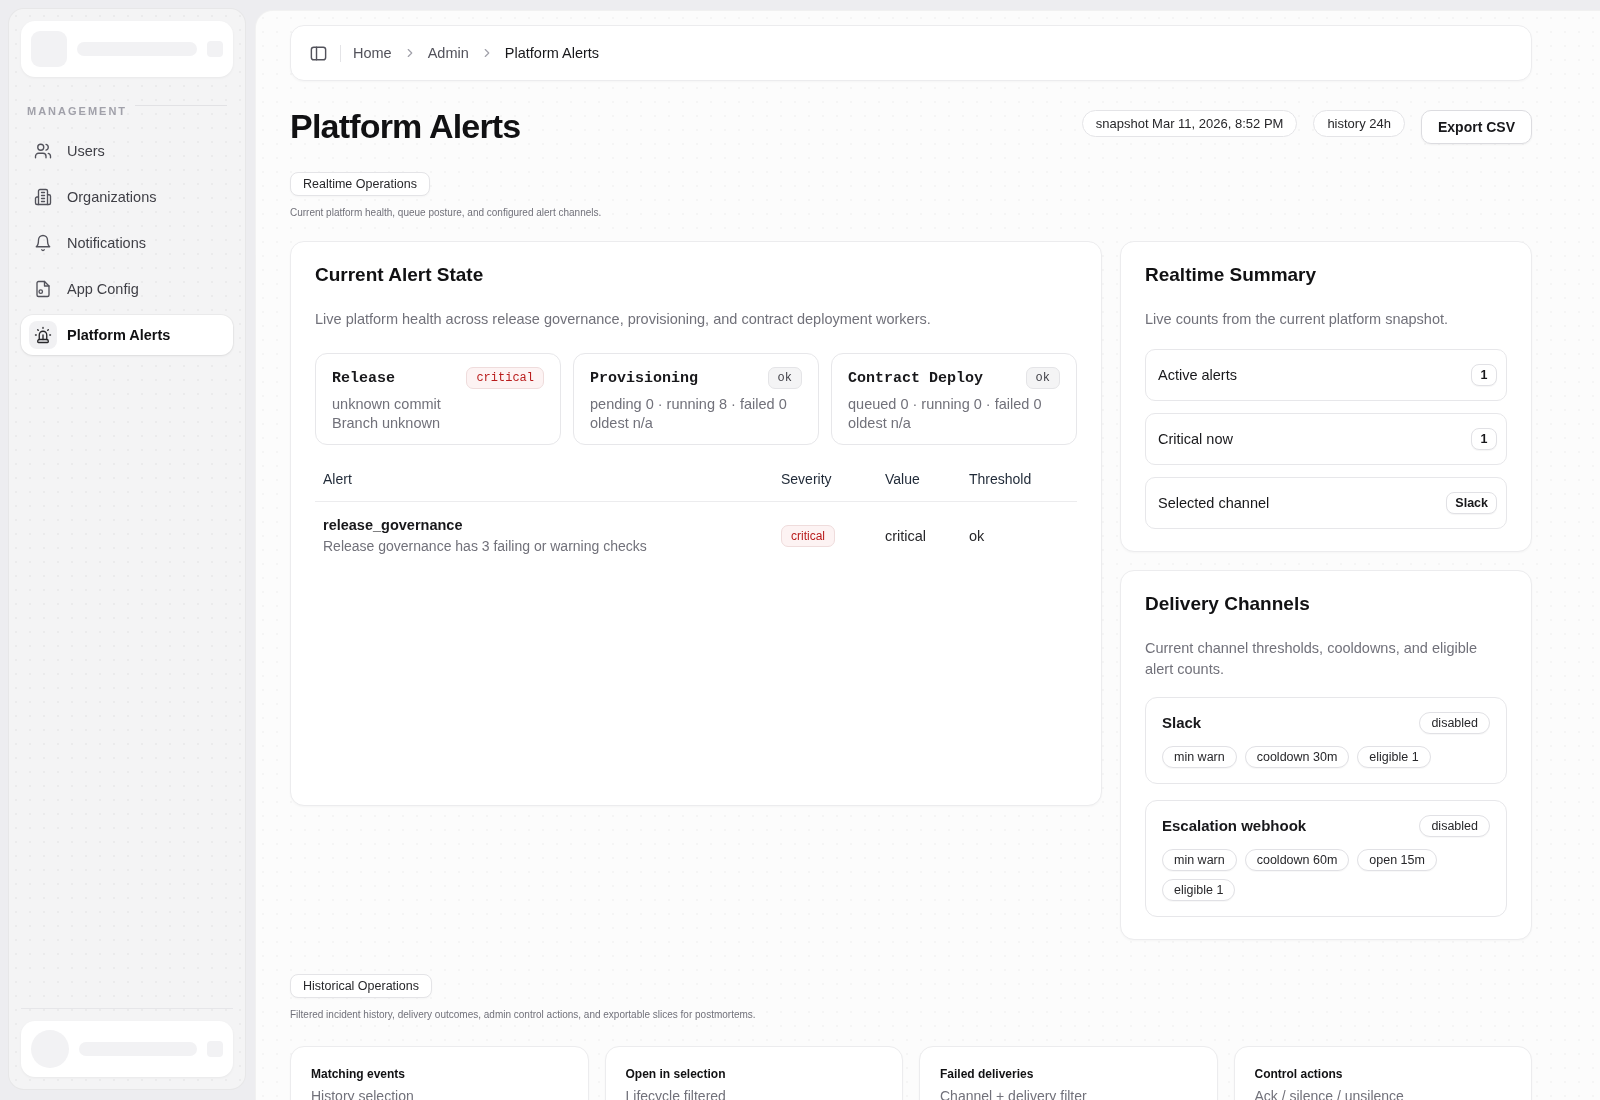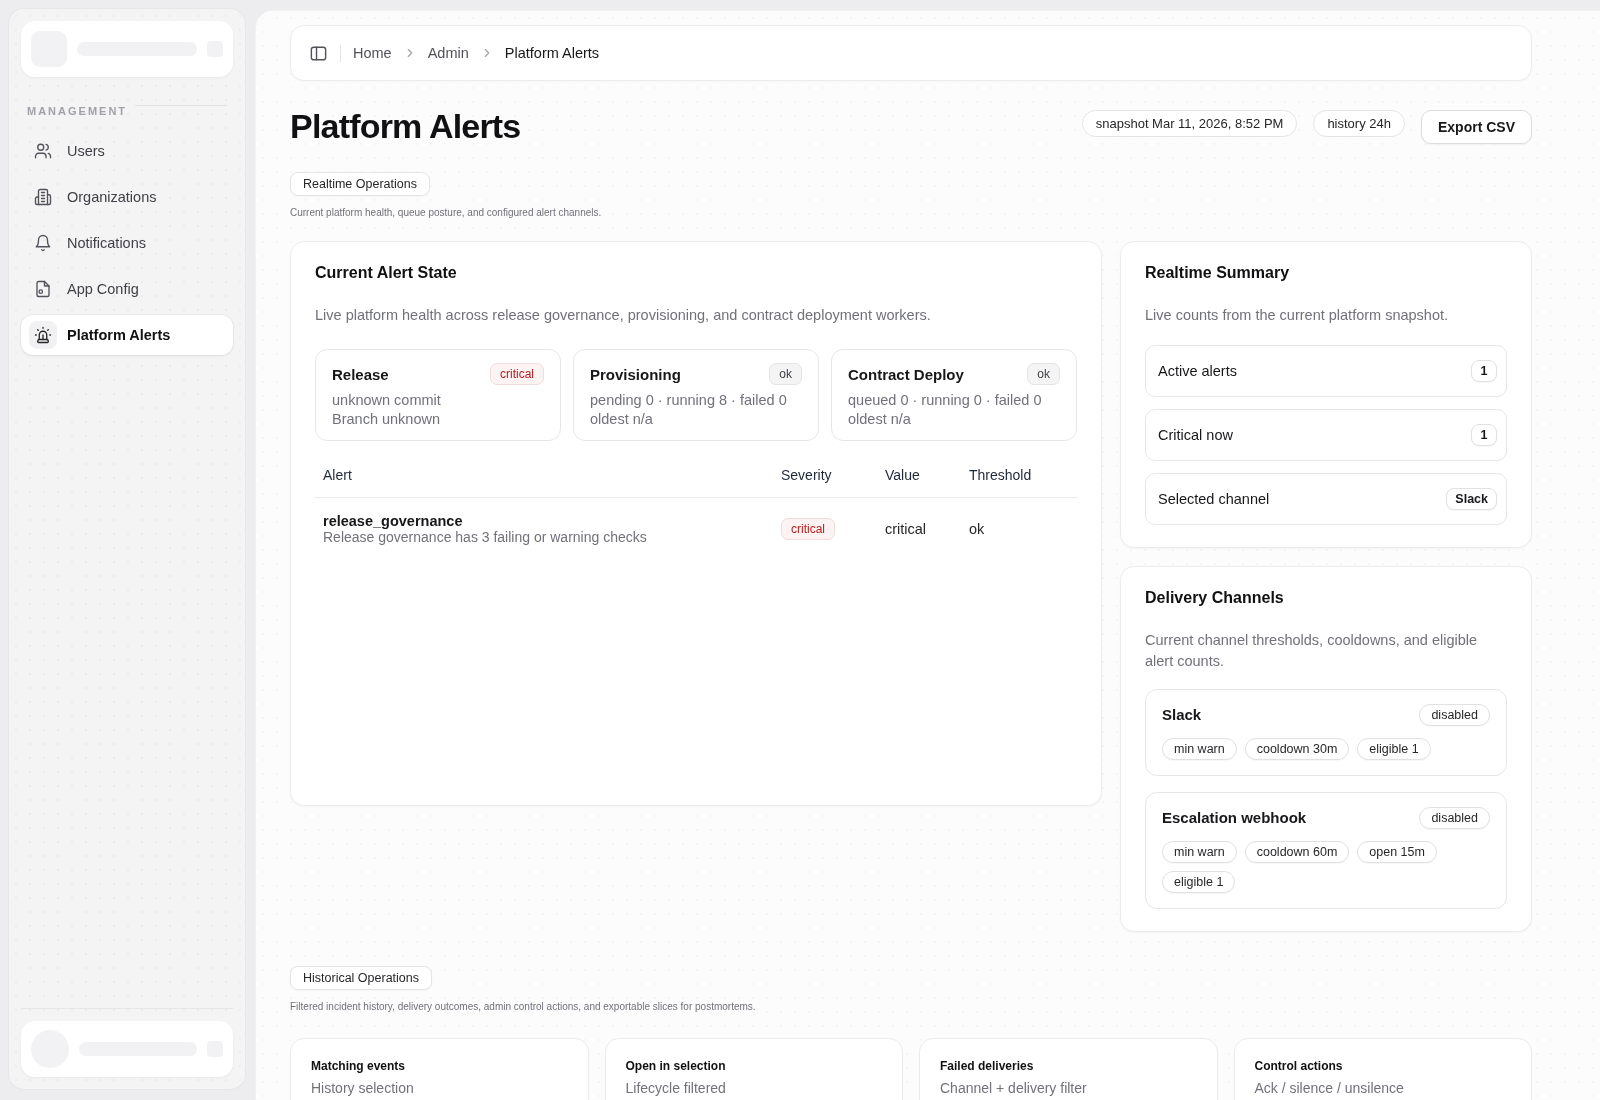--- a/index.html
+++ b/index.html
@@ -128,47 +128,47 @@
   .historical-section { margin-top: 34px; }
 
   .grid-two {
     margin-top: 23px; display: grid; grid-template-columns: 1fr 412px; gap: 18px;
     align-items: start;
   }
   .card {
     background: #fff; border: 1px solid #ececee; border-radius: 14px;
     padding: 22px 24px; box-shadow: 0 1px 2px rgba(0,0,0,0.03);
   }
-  .card-title { font-size: 16px; font-weight: 700; color: #111113; }
+  .card-title { font-size: 19px; font-weight: 700; color: #111113; }
   .card-sub { margin-top: 23px; font-size: 14.5px; color: #71717a; line-height: 1.4; }
 
   .alert-state-card { height: 565px; }
   .workers { margin-top: 24px; display: grid; grid-template-columns: 1fr 1fr 1fr; gap: 12px; }
   .worker { border: 1px solid #e7e7ea; border-radius: 12px; padding: 13px 16px; }
-  .worker-head { display: flex; align-items: center; justify-content: space-between; gap: 0; }
+  .worker-head { display: flex; align-items: center; justify-content: space-between; gap: 0; font-family: Liberation Mono, monospace; }
   .worker-name { font-size: 15px; font-weight: 600; color: #18181b; }
   .status-badge {
     font-size: 12px; font-weight: 500; padding: 3px 9px; border-radius: 7px;
     border: 1px solid transparent; white-space: nowrap;
   }
   .status-critical { background: #fdf3f3; border-color: #efdcdc; color: #b91c1c; }
   .status-ok { background: #f4f4f5; border-color: #e4e4e7; color: #3f3f46; }
   .worker-line { margin-top: 7px; font-size: 14.5px; color: #71717a; }
   .worker-line + .worker-line { margin-top: 3px; }
 
   .alert-table { margin-top: 26px; }
   .table-header, .table-row {
     display: grid; grid-template-columns: 1fr 104px 84px 100px;
     padding: 0 8px; align-items: center;
   }
   .table-header { font-size: 14px; color: #1f2937; font-weight: 500; padding-bottom: 14px; }
   .table-divider { border-bottom: 1px solid #ececee; }
   .table-row { padding-top: 15px; }
   .row-name { font-size: 14.5px; font-weight: 600; color: #18181b; }
-  .row-desc { font-size: 14px; color: #71717a; }
+  .row-desc { margin-top: 5px; font-size: 14px; color: #71717a; }
   .row-cell { font-size: 14.5px; color: #27272a; }
   .table-row .status-badge { justify-self: start; }
 
   .right-col { display: flex; flex-direction: column; gap: 18px; }
   .summary-rows { margin-top: 20px; display: flex; flex-direction: column; gap: 12px; }
   .summary-row {
     border: 1px solid #e7e7ea; border-radius: 10px; height: 52px;
     display: flex; align-items: center; justify-content: space-between;
     padding: 0 9px 0 12px; font-size: 14.5px; color: #18181b;
   }

